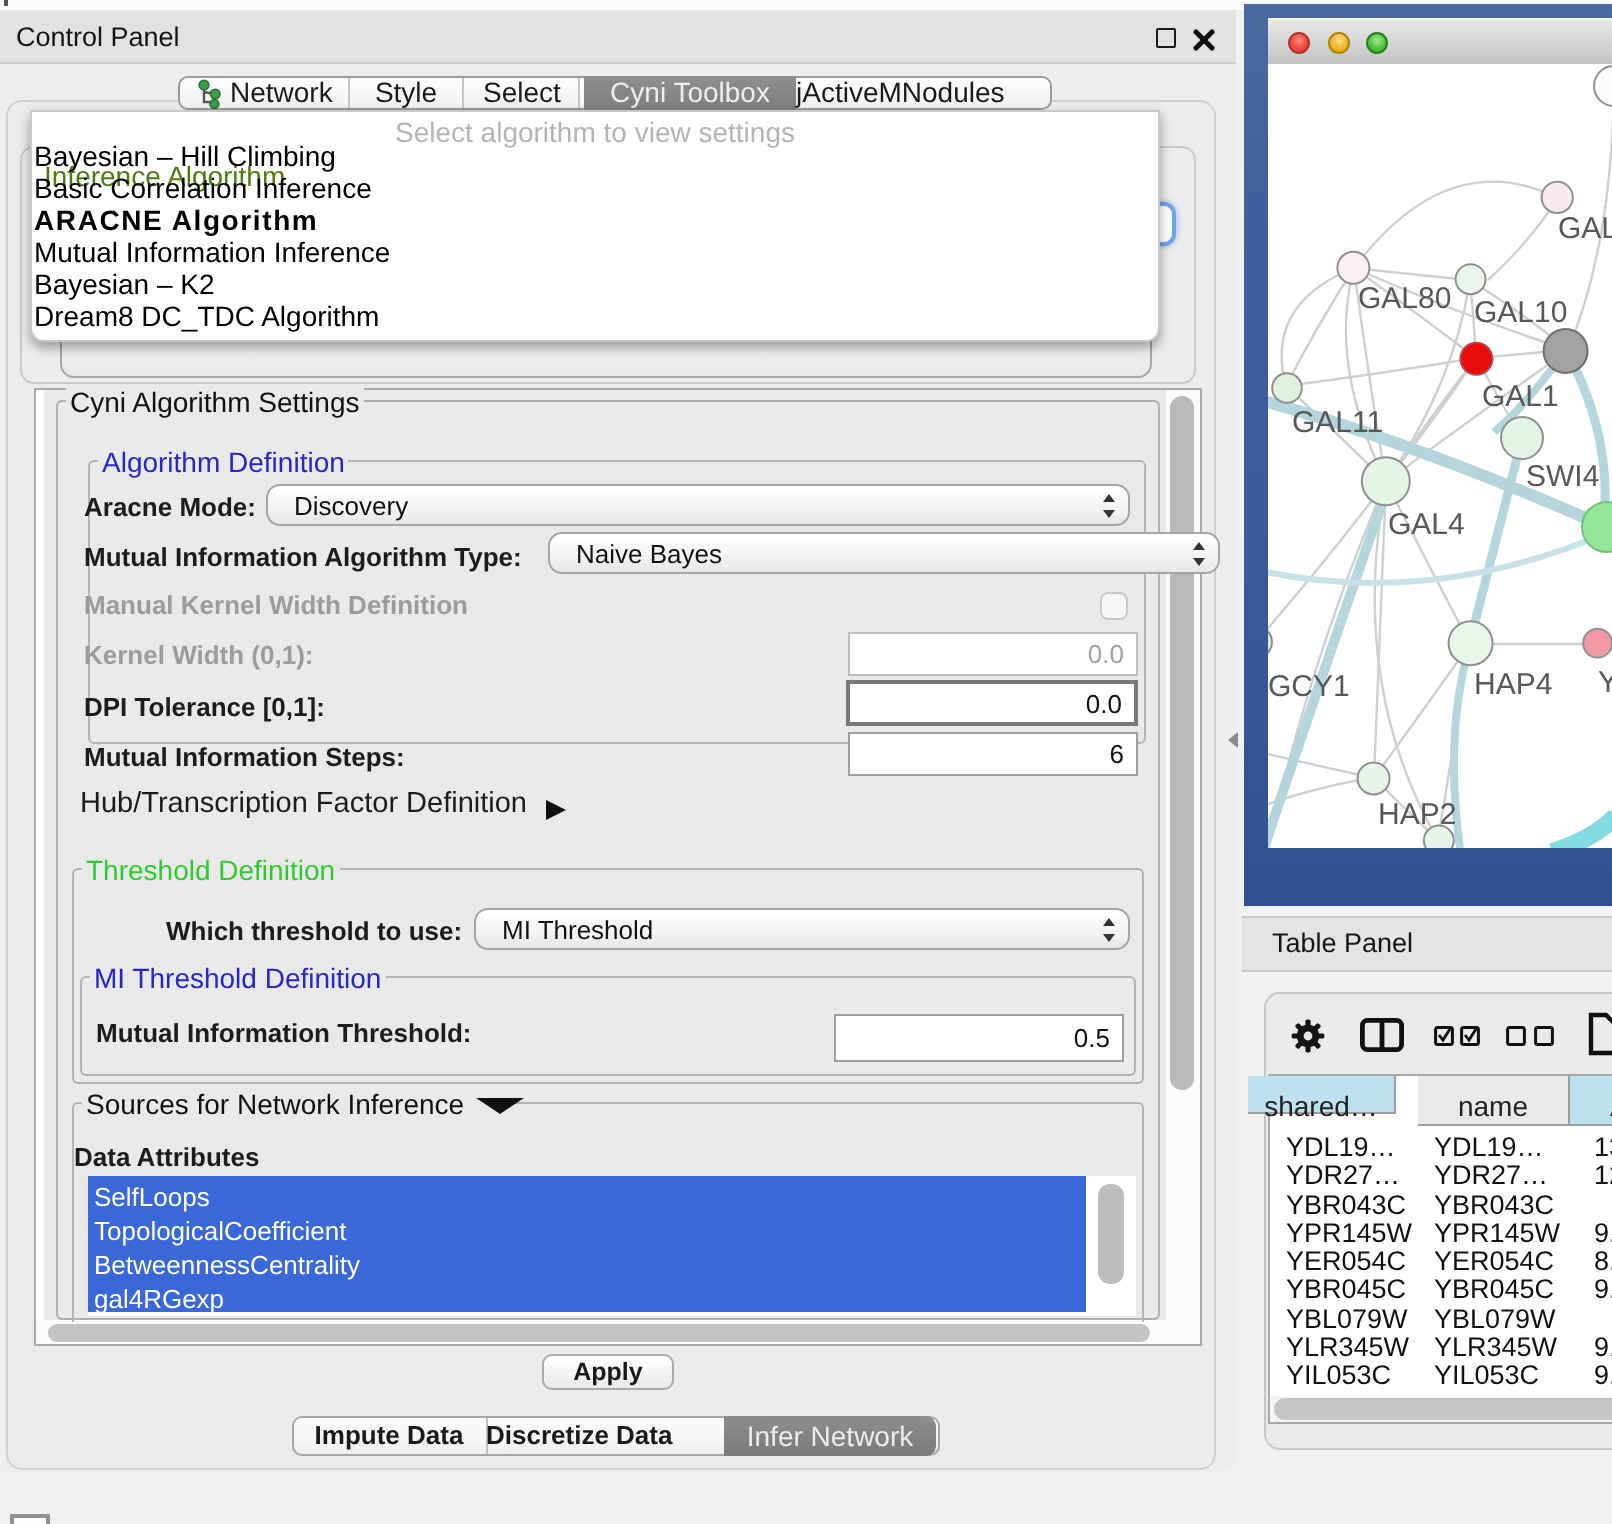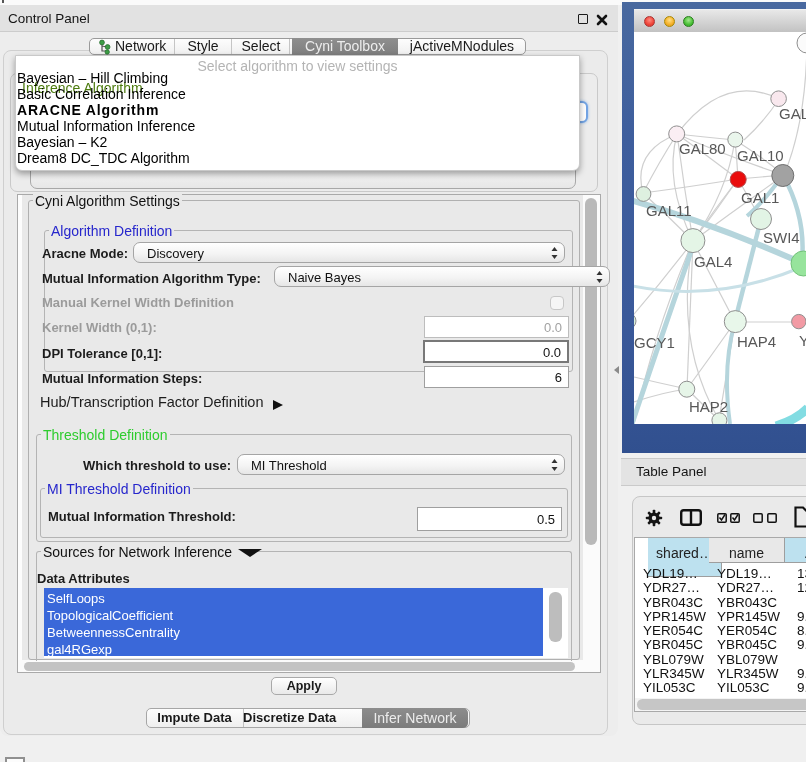--- a/index.html
+++ b/index.html
@@ -43,21 +43,21 @@
 <svg class="abs" style="left:99px;top:39px" width="13" height="16" viewBox="0 0 13 16">
  <path d="M3 4 L3 12 L8 12 M3 7 L8 8" stroke="#555" stroke-width="1.2" fill="none"></path>
  <circle cx="3" cy="3.5" r="2.4" fill="#3d9e46" stroke="#2a7031" stroke-width="0.8"></circle>
  <circle cx="8.6" cy="8" r="2.4" fill="#3d9e46" stroke="#2a7031" stroke-width="0.8"></circle>
  <circle cx="8.2" cy="13" r="2.2" fill="#3d9e46" stroke="#2a7031" stroke-width="0.8"></circle>
 </svg>
 <div class="abs" style="left:115px;top:38px;width:60px;height:17px;line-height:17px;font-size:14px;color:#1a1a1a;">Network</div>
 <div class="abs" style="left:175px;top:38px;width:56px;height:17px;line-height:17px;font-size:14px;color:#1a1a1a;text-align:center;">Style</div>
 <div class="abs" style="left:232px;top:38px;width:58px;height:17px;line-height:17px;font-size:14px;color:#1a1a1a;text-align:center;">Select</div>
 <div class="abs" style="left:292px;top:38px;width:106px;height:17px;line-height:17px;font-size:14px;color:#ededed;text-align:center;">Cyni Toolbox</div>
-<div class="abs" style="left:398px;top:38px;width:128px;height:17px;line-height:17px;font-size:14px;color:#1a1a1a;text-align:center;">jActiveMNodules</div>
+<div class="abs" style="left:398px;top:38px;width:128px;height:17px;line-height:17px;font-size:14px;color:#1a1a1a;text-align:left;">jActiveMNodules</div>
 
 <div class="abs" style="left:545px;top:101px;width:43px;height:22px;background:#fff;border:2.5px solid #72a3e3;border-radius:6px;box-sizing:border-box;box-shadow:0 0 3px #8ab6ea;"></div>
 
 <div class="abs" style="left:30px;top:157px;width:546px;height:32px;background:linear-gradient(#fcfcfc,#e7e7e7);border:1px solid #a8a8a8;border-radius:7px;box-sizing:border-box;"></div>
 
 <div class="abs" style="left:17px;top:194px;width:584px;height:479px;background:#fdfdfd;border:1px solid #a9a9a9;box-sizing:border-box;"></div>
 <div class="abs" style="left:22px;top:195px;width:561px;height:465px;background:#e9e9e9;"></div>
 
 <div class="abs" style="left:583px;top:195px;width:17px;height:465px;background:#fbfbfb;"></div>
 <div class="abs" style="left:585px;top:198px;width:12px;height:347px;background:#b9b9b9;border-radius:6px;"></div>
@@ -265,21 +265,21 @@
 </svg>
 <svg class="abs" style="left:753px;top:513px;" width="25" height="10" viewBox="0 0 25 10">
 <rect x="0.8" y="0.8" width="8.4" height="8.4" rx="1" fill="none" stroke="#111" stroke-width="1.5"></rect>
 <rect x="14.8" y="0.8" width="8.4" height="8.4" rx="1" fill="none" stroke="#111" stroke-width="1.5"></rect>
 </svg>
 <svg class="abs" style="left:794px;top:506px;" width="14" height="22" viewBox="0 0 14 22">
 <path d="M1.5 1.5 L9 1.5 L13.5 6 L13.5 20.5 L1.5 20.5 Z" fill="none" stroke="#111" stroke-width="2.2"></path>
 </svg>
 
 <div class="abs" style="left:634px;top:537px;width:172px;height:175px;background:#ffffff;border:1px solid #a9a9a9;border-right:none;box-sizing:border-box;"></div>
-<div class="abs" style="left:648px;top:538px;width:74px;height:39px;background:#bde1ef;border-right:1px solid #9e9e9e;border-bottom:1px solid #9e9e9e;box-sizing:border-box;text-align:center;line-height:31px;font-size:14px;color:#222;">shared…</div>
+<div class="abs" style="left:624px;top:538px;width:74px;height:19px;background:#bde1ef;border-right:1px solid #9e9e9e;border-bottom:1px solid #9e9e9e;box-sizing:border-box;text-align:center;line-height:31px;font-size:14px;color:#222;">shared…</div>
 <div class="abs" style="left:709px;top:538px;width:76px;height:25px;background:#e8e8e8;border-right:1px solid #9e9e9e;border-bottom:1px solid #9e9e9e;box-sizing:border-box;text-align:center;line-height:31px;font-size:14px;color:#222;">name</div>
 <div class="abs" style="left:785px;top:538px;width:21px;height:25px;background:#bde1ef;border-bottom:1px solid #9e9e9e;box-sizing:border-box;overflow:hidden;">
     <div style="position:absolute;left:20px;top:0;width:40px;line-height:31px;font-size:14px;color:#222;">A</div>
   </div>
 <div class="abs" style="left:643px;top:567px;font-size:13.5px;line-height:14.25px;color:#111;">YDL19…<br>YDR27…<br>YBR043C<br>YPR145W<br>YER054C<br>YBR045C<br>YBL079W<br>YLR345W<br>YIL053C</div>
 <div class="abs" style="left:717px;top:567px;font-size:13.5px;line-height:14.25px;color:#111;">YDL19…<br>YDR27…<br>YBR043C<br>YPR145W<br>YER054C<br>YBR045C<br>YBL079W<br>YLR345W<br>YIL053C</div>
 <div class="abs" style="left:797px;top:567px;font-size:13.5px;line-height:14.25px;color:#111;">13<br>12<br>&nbsp;<br>9.<br>8.<br>9.<br>&nbsp;<br>9.<br>9.</div>
 
 <div class="abs" style="left:635px;top:698px;width:171px;height:13px;background:#f4f4f4;"></div>
 <div class="abs" style="left:637px;top:699px;width:169px;height:11px;background:#c6c6c6;border-radius:6px 0 0 6px;"></div>

